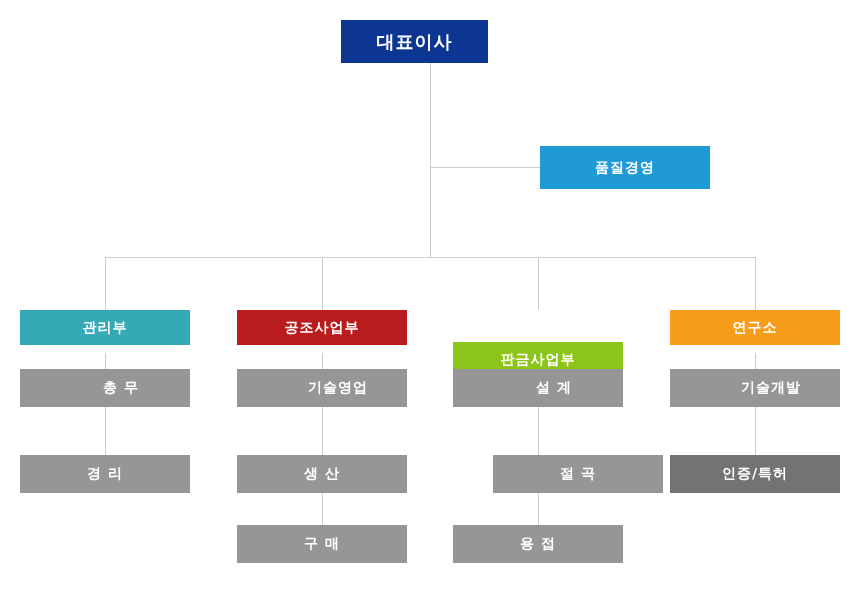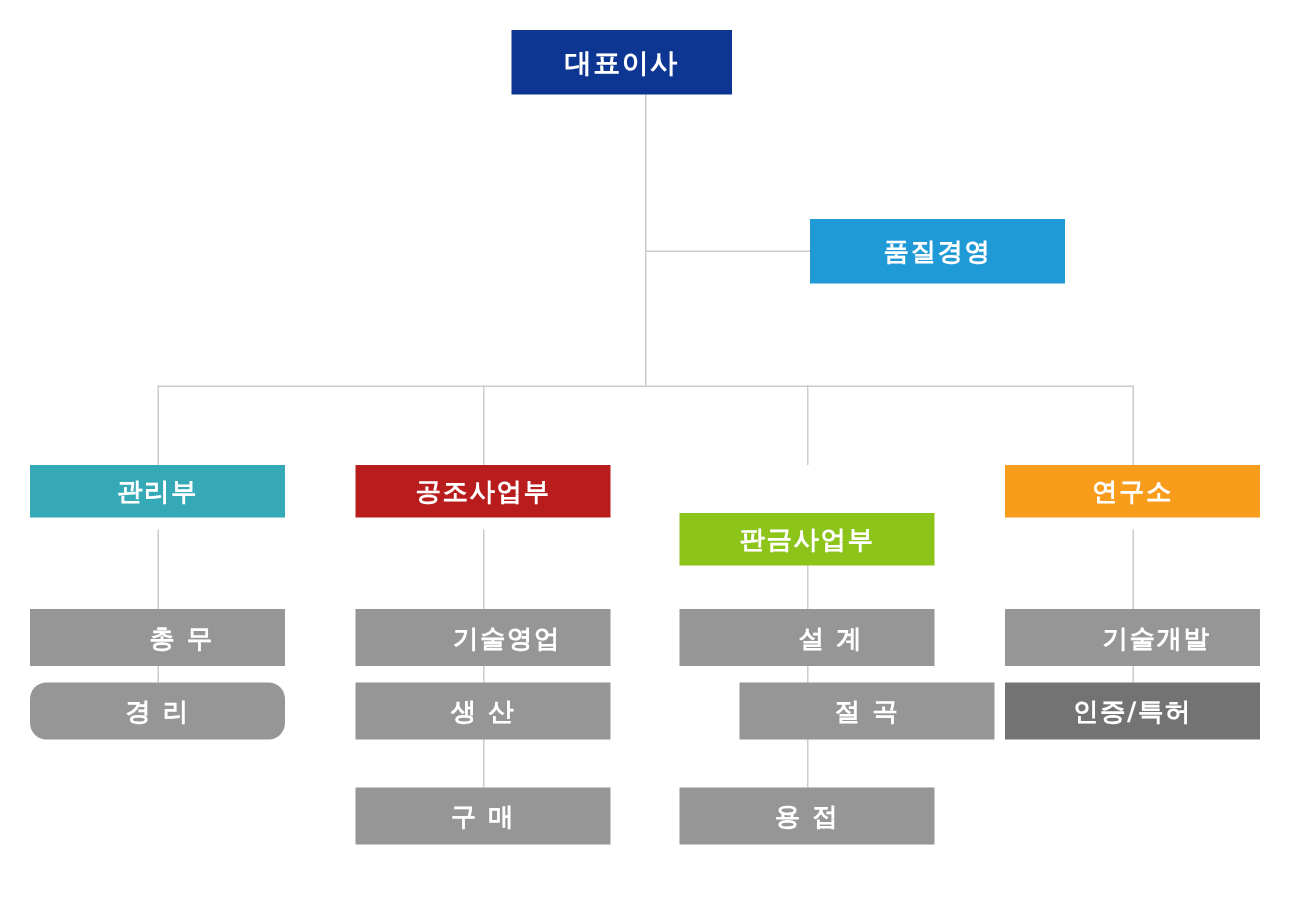--- a/index.html
+++ b/index.html
@@ -10,37 +10,37 @@
     position:relative;
     overflow:hidden;
   }
   #org-chart { position:absolute; inset:0; }
 
   .node {
     position:absolute;
     display:flex; align-items:center; justify-content:center;
     color:#ffffff;
     font-weight:700;
-    font-size:17px;
+    font-size:14px;
     letter-spacing:1px;
     z-index:2;
     box-sizing:border-box;
     text-align:center;
     white-space:pre;
   }
 
   
   .node-root  { left:341px; top:20px;  width:147px; height:43px; font-size:18px; }
   .node-staff { left:540px; top:146px; width:170px; height:43px; }
 
   
   .dept  { top:310px; width:170px; height:35px; }
   
   .child { width:170px; height:38px; }
-  .r1 { top:406px;padding-left:32px; }
+  .r1 { top:369px;padding-left:32px; }
   .r2 { top:455px; }
   .r3 { top:525px; }
 
   
   .c1 { left:20px;  }
   .c2 { left:237px; }
   .c3 { left:453px; }
   .c4 { left:670px; }
 
   
@@ -75,21 +75,21 @@
   <div class="line spine x2" style="background: rgb(204, 204, 204);"></div>
   <div class="line spine x3" style="background: rgb(204, 204, 204);"></div>
   <div class="line spine x4" style="background: rgb(204, 204, 204);"></div>
 
   <div class="node node-root" style="background: rgb(13, 54, 146);">대표이사</div>
 
   <div class="node node-staff" style="background: rgb(31, 154, 215);">품질경영</div>
 
   <div class="node dept c1" style="background: rgb(53, 169, 181);">관리부</div>
   <div class="node child c1 r1" style="background: rgb(150, 150, 150);">총 무</div>
-  <div class="node child c1 r2" style="background: rgb(150, 150, 150); border-radius: 11px;">경 리</div>
+  <div class="node child c1 r2" style="background: rgb(150, 150, 150);">경 리</div>
 
   <div class="node dept c2" style="background: #b91c1c;">공조사업부</div>
   <div class="node child c2 r1" style="background: rgb(150, 150, 150);">기술영업</div>
   <div class="node child c2 r2" style="background: rgb(150, 150, 150);">생 산</div>
   <div class="node child c2 r3" style="background: rgb(150, 150, 150);">구 매</div>
 
   <div class="node dept c3" style="background: rgb(141, 196, 26); margin-top: 32px;">판금사업부</div>
   <div class="node child c3 r1" style="background: rgb(150, 150, 150);">설 계</div>
   <div class="node child c3 r2" style="background: rgb(150, 150, 150); margin-left: 40px;">절 곡</div>
   <div class="node child c3 r3" style="background: rgb(150, 150, 150);">용 접</div>

